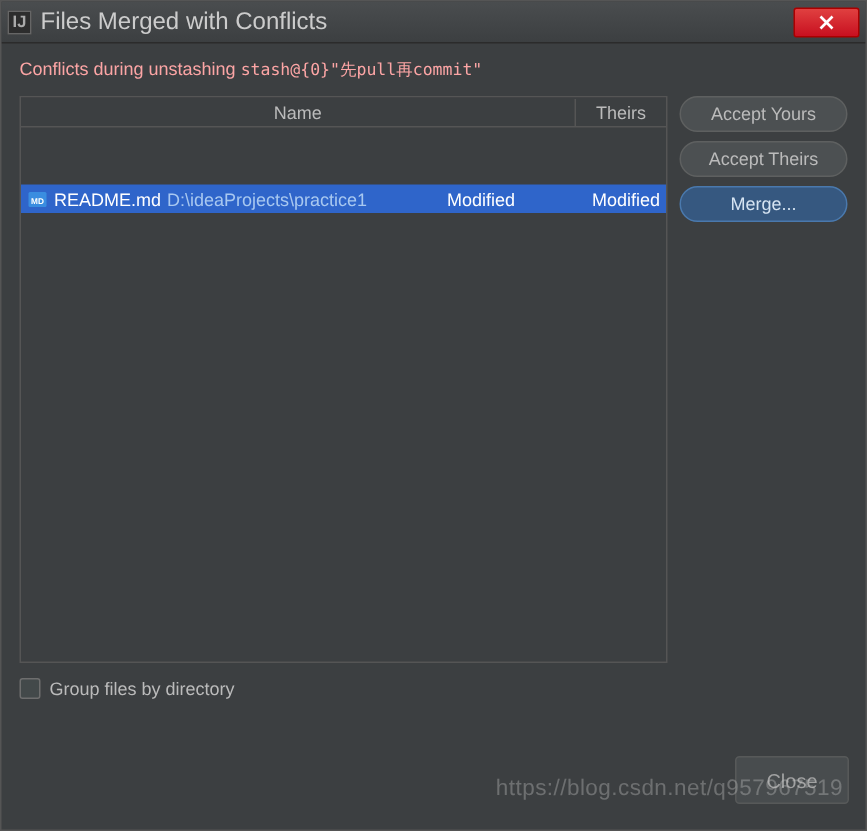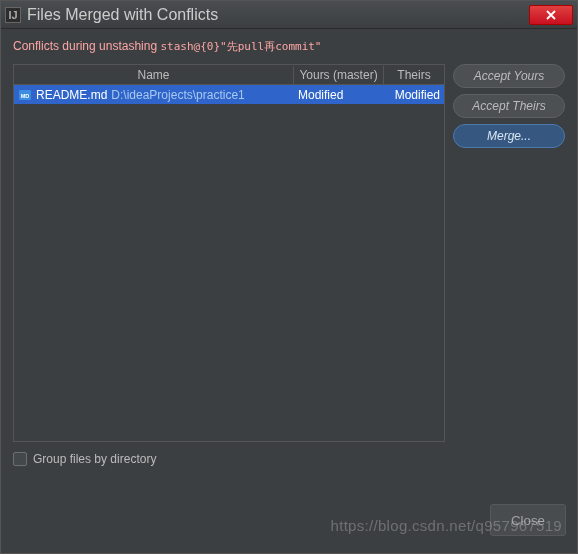--- a/index.html
+++ b/index.html
@@ -94,20 +94,21 @@
     .col-yours { width: 90px; }
     .col-theirs { width: 60px; }
     .tbody { flex: 1; overflow: hidden; }
     .trow {
       display: flex;
       align-items: center;
       height: 19px;
       background: #2f65ca;
       color: #fff;
       font-size: 12px;
+      margin-top: 38px;
     }
     .td { padding: 0 4px; white-space: nowrap; overflow: hidden; }
     .td-name { flex: 1; display: flex; align-items: center; gap: 4px; }
     .td-yours { width: 90px; }
     .td-theirs { width: 60px; text-align: right; }
     .file-icon {
       width: 14px;
       height: 14px;
       display: inline-flex;
       align-items: center;
@@ -126,21 +127,20 @@
       height: 24px;
       background: #4c5052;
       border: 1px solid #5e6060;
       color: #bbb;
       font-size: 12px;
       border-radius: 12px;
       cursor: pointer;
       display: flex;
       align-items: center;
       justify-content: center;
-      font-style: italic;
     }
     .btn-primary {
       background: #365880;
       border: 1px solid #4a79ad;
       color: #d6e4f2;
     }
     .footer-row {
       display: flex;
       align-items: flex-end;
       margin-top: 0;
@@ -204,21 +204,20 @@
 
 <div class="content">
   <div class="subtitle">
     <span>Conflicts during unstashing </span><span class="mono">stash@{0}"先pull再commit"</span>
   </div>
 
   <div class="main-row">
     <div class="table-wrap">
       <div class="thead">
         <div class="th col-name">Name</div>
-        <div class="th col-yours">Yours (master)</div>
         <div class="th col-theirs">Theirs</div>
       </div>
       <div class="tbody">
         <div class="trow">
           <div class="td td-name">
             <span class="file-icon">
               <svg viewBox="0 0 14 14">
                 <rect x="1" y="2" width="12" height="10" rx="1" fill="#3a8de0"></rect>
                 <text x="7" y="10" text-anchor="middle" font-size="5.5" fill="#fff" font-family="sans-serif" font-weight="bold">MD</text>
               </svg>

